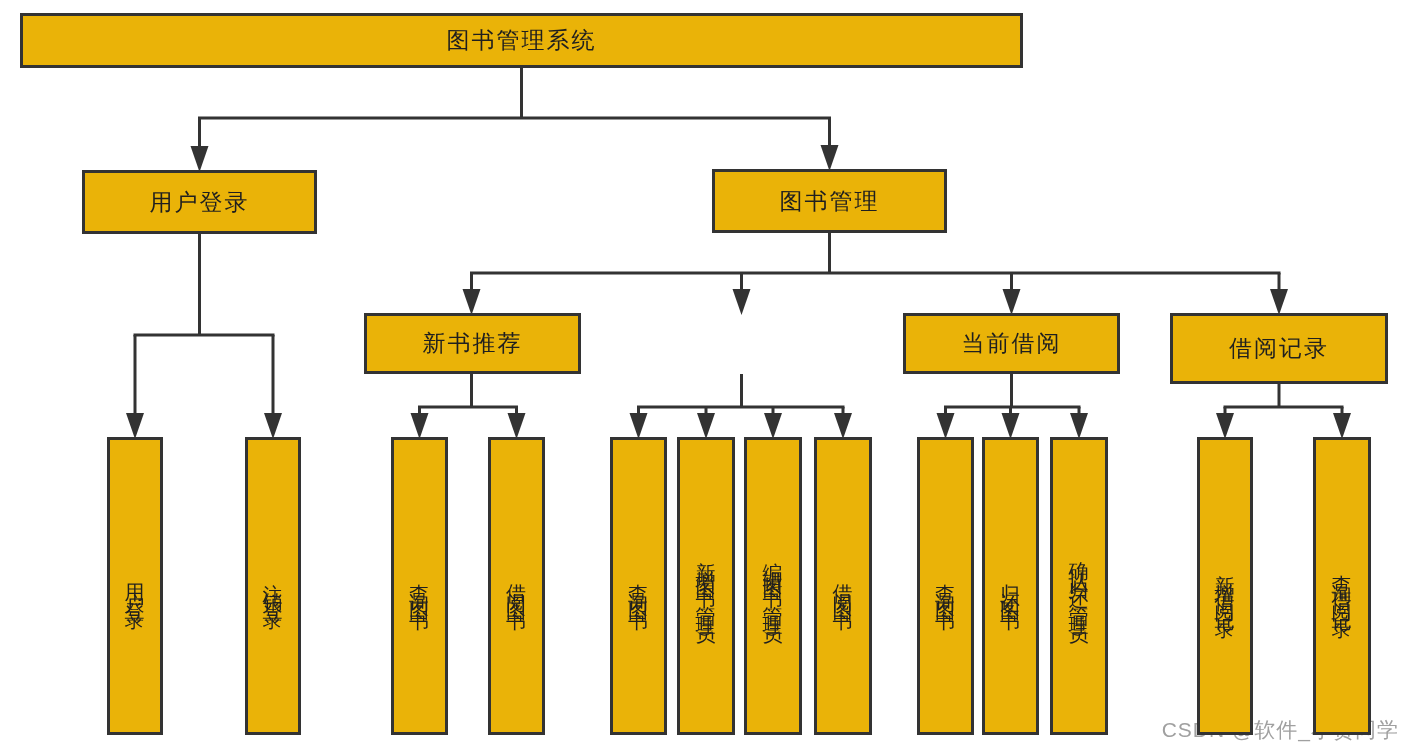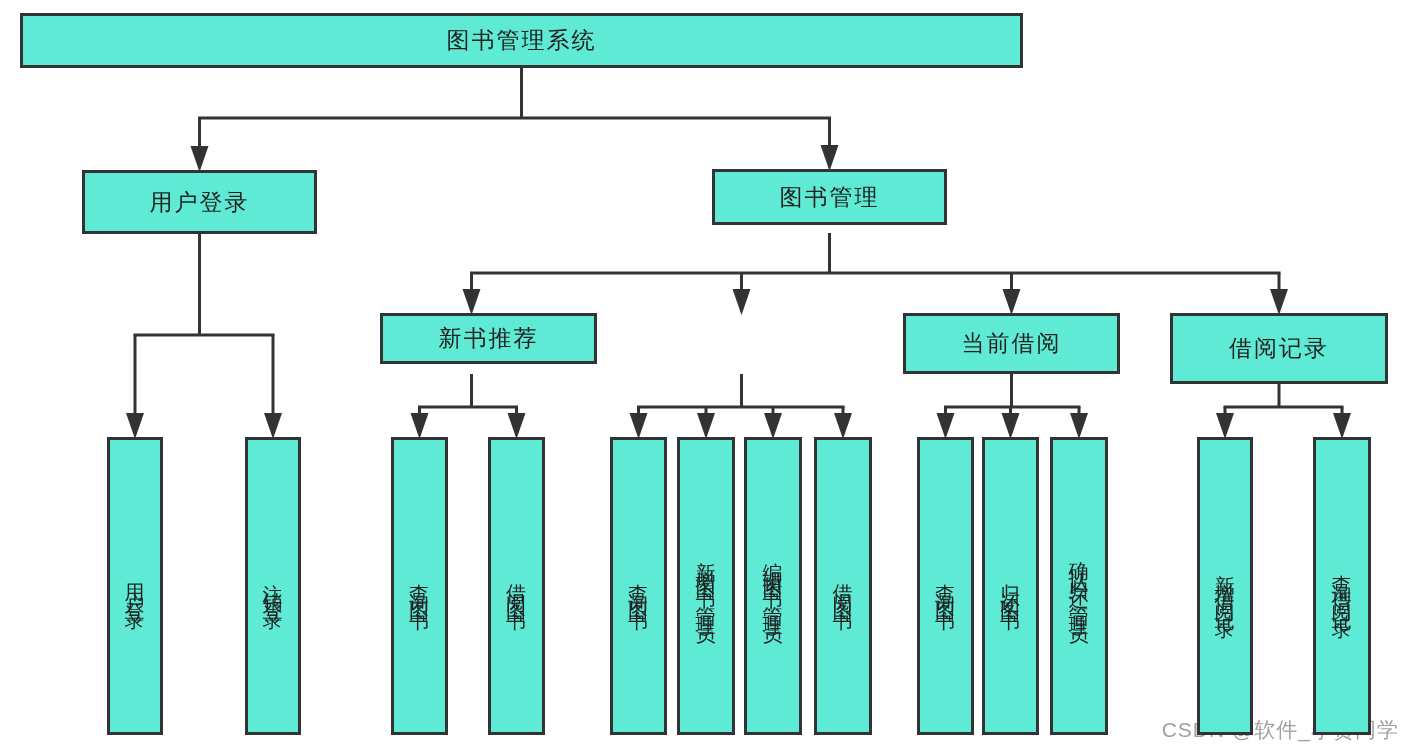--- a/index.html
+++ b/index.html
@@ -13,21 +13,21 @@
   }
   #connectors {
     position: absolute;
     left: 0; top: 0;
     width: 1405px; height: 747px;
     pointer-events: none;
   }
   .box {
     position: absolute;
     box-sizing: border-box;
-    background: #5eead4;
+    background: #eab308;
     border: 3px solid #333333;
     display: flex;
     align-items: center;
     justify-content: center;
     color: #1f1f1f;
   }
   .box.h span {
     font-size: 23px;
     letter-spacing: 2px;
     white-space: nowrap;
@@ -107,24 +107,24 @@
       <line x1="1342" y1="407" x2="1342" y2="419" stroke="#333333" stroke-width="3"></line>
       <polygon points="1342,439 1333,413 1351,413" fill="#333333"></polygon>
     </svg>
   <div id="watermark">CSDN @软件_小贺同学</div>
 <div class="box h" style="left: 20px; top: 13px; width: 1003px; height: 55px;">
       <span>图书管理系统</span>
     </div>
     <div class="box h" style="left: 82px; top: 170px; width: 235px; height: 64px;">
       <span>用户登录</span>
     </div>
-    <div class="box h" style="left: 712px; top: 169px; width: 235px; height: 56px;">
+    <div class="box h" style="left: 712px; top: 169px; width: 235px; height: 64px;">
       <span>图书管理</span>
     </div>
-    <div class="box h" style="left: 380px; top: 313px; width: 217px; height: 51px;">
+    <div class="box h" style="left: 364px; top: 313px; width: 217px; height: 61px;">
       <span>新书推荐</span>
     </div>
     <div class="box h" style="left: 903px; top: 313px; width: 217px; height: 61px;">
       <span>当前借阅</span>
     </div>
     <div class="box h" style="left: 1170px; top: 313px; width: 218px; height: 71px;">
       <span>借阅记录</span>
     </div>
     <div class="box v" style="left: 107px; top: 437px; width: 56px; height: 298px;">
       <span>用户登录</span>

